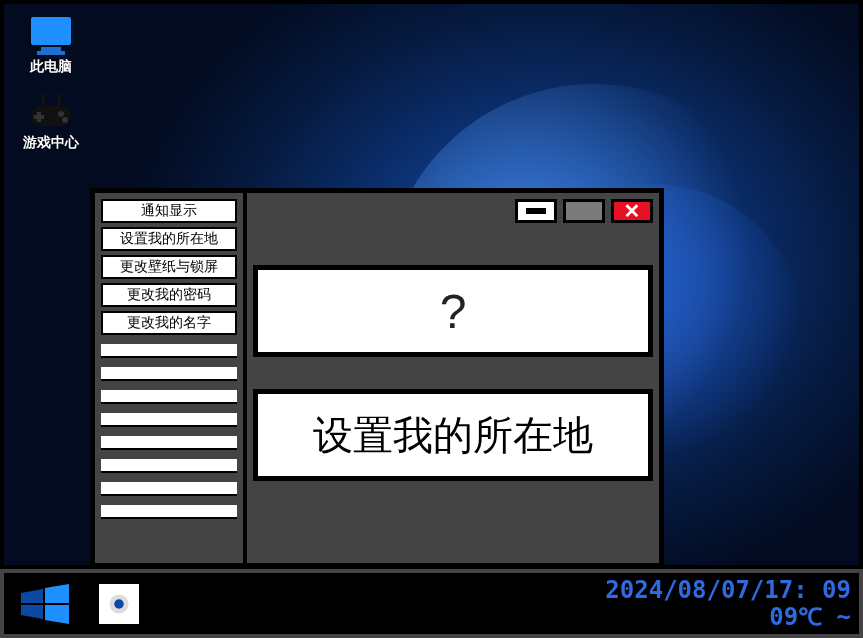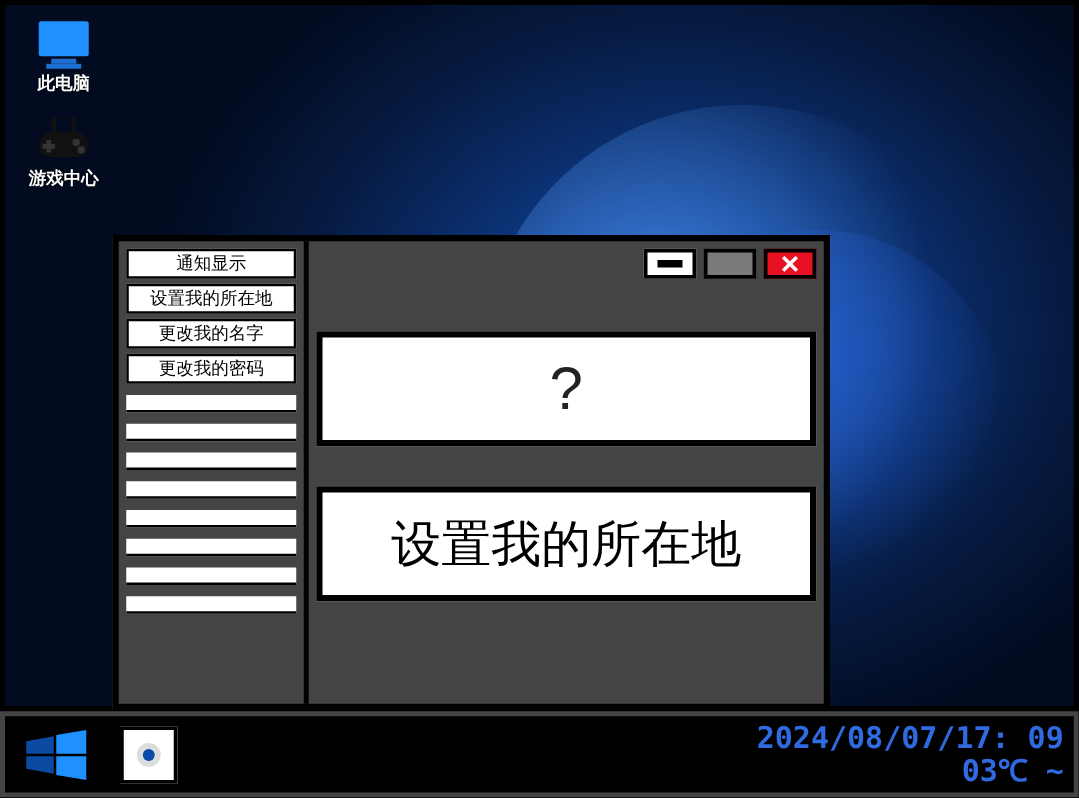--- a/index.html
+++ b/index.html
@@ -210,22 +210,23 @@
       </div>
       <div class="lbl">游戏中心</div>
     </div>
 
   </div>
 
   <div class="win">
     <div class="sidebar">
       <div class="sb-item">通知显示</div>
       <div class="sb-item">设置我的所在地</div>
+      <div class="sb-item">更改壁纸与锁屏</div>
+      <div class="sb-item">更改我的密码</div>
       <div class="sb-item">更改我的名字</div>
-      <div class="sb-item">更改我的密码</div>
       <div class="sb-blank"></div>
       <div class="sb-blank"></div>
       <div class="sb-blank"></div>
       <div class="sb-blank"></div>
       <div class="sb-blank"></div>
       <div class="sb-blank"></div>
       <div class="sb-blank"></div>
       <div class="sb-blank"></div>
     </div>
 
@@ -261,15 +262,15 @@
     </svg>
   </div>
   <div class="tb-app">
     <svg width="30" height="30" viewBox="0 0 44 44">
       <circle cx="22" cy="22" r="14" fill="#ddd"></circle>
       <circle cx="22" cy="22" r="7" fill="#0a4aa8"></circle>
     </svg>
   </div>
   <div class="tray">
     <div>2024/08/07/17: 09</div>
-    <div>03℃      ~</div>
+    <div>09℃      ~</div>
   </div>
 </div>
 
 </body></html>

